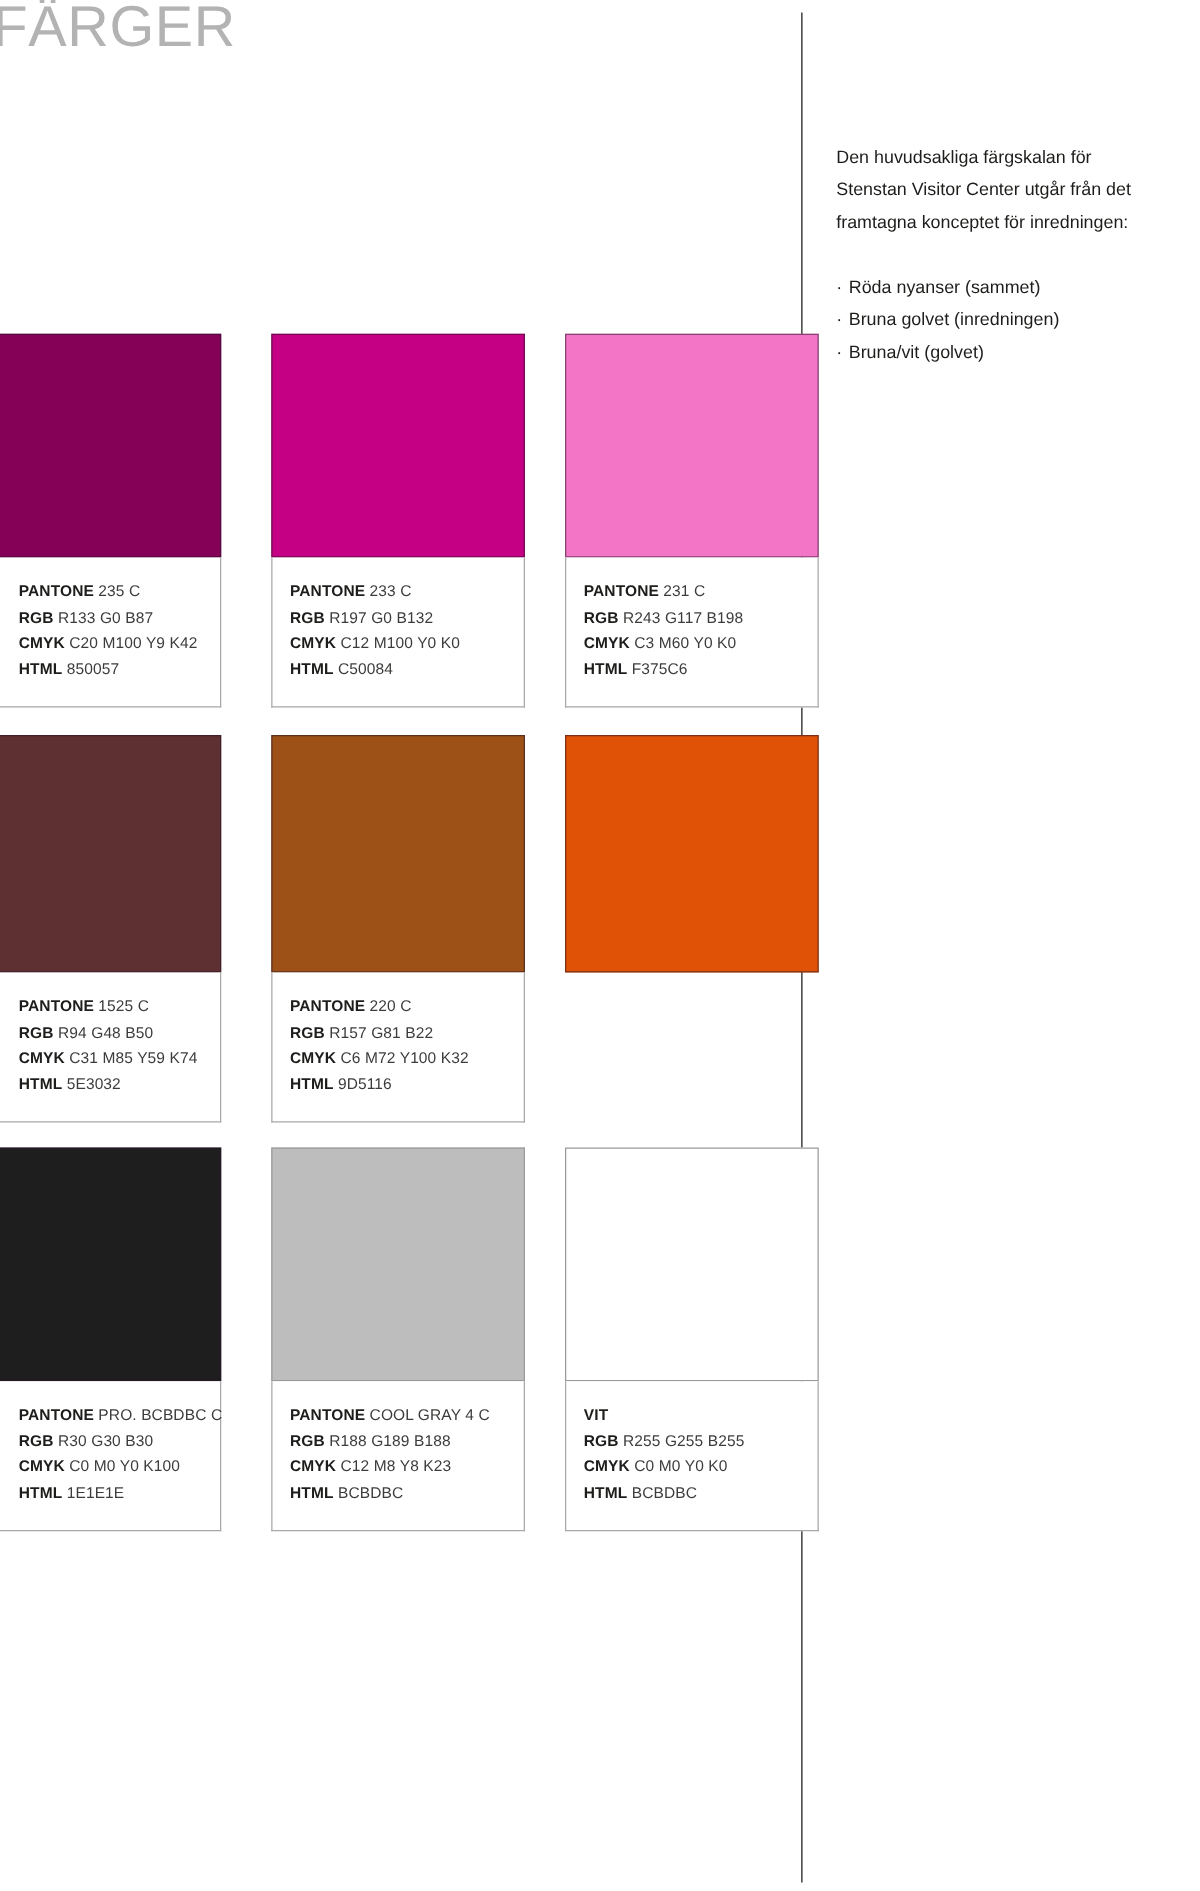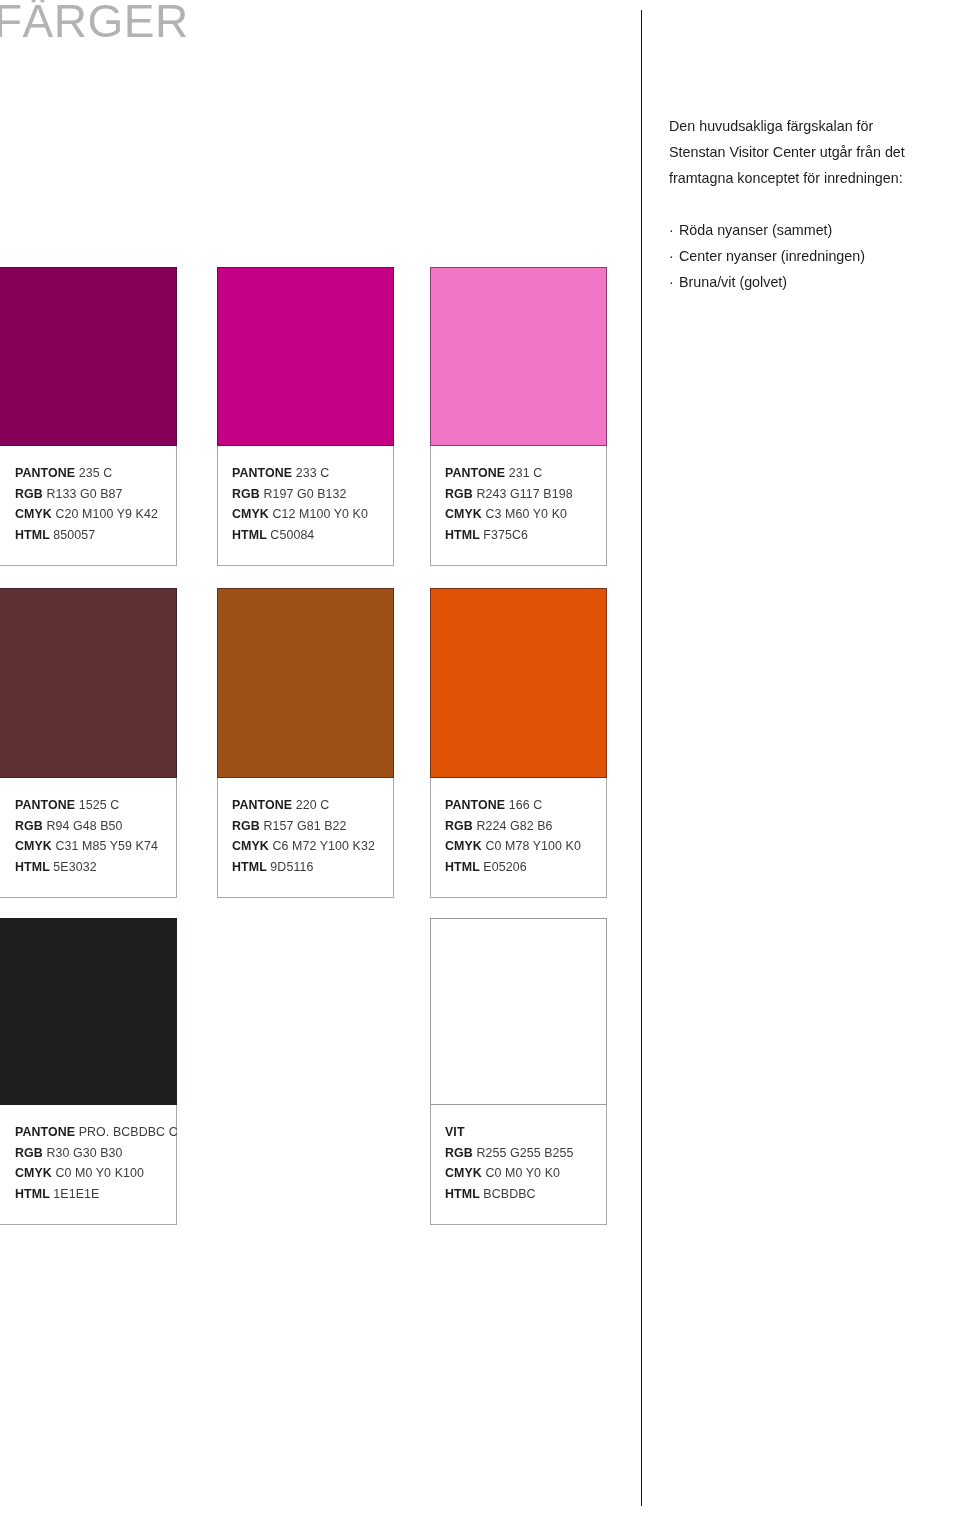--- a/index.html
+++ b/index.html
@@ -78,26 +78,26 @@
   .grid {
     position: absolute;
     left: 0;
     top: 0;
     width: 641px;
     height: 1513px;
   }
 
   .card {
     position: absolute;
-    width: 177px;
+    width: 203px;
   }
 
   .card.col0 { left: -10px; width: 187px; }
   .card.col1 { left: 217px; }
-  .card.col2 { left: 430px; }
+  .card.col2 { left: 452px; }
 
   .row0 { top: 267px; }
   .row1 { top: 588px; }
   .row2 { top: 918px; }
 
   .swatch {
     width: 100%;
     height: 179px;
     border: 1px solid rgba(40, 20, 40, 0.55);
   }
@@ -142,21 +142,21 @@
 <h1 class="page-title">FÄRGER</h1>
 
 <div class="divider"></div>
 
 <div class="intro">
   <p>Den huvudsakliga färgskalan för</p>
   <p>Stenstan Visitor Center utgår från det</p>
   <p>framtagna konceptet för inredningen:</p>
   <ul class="intro-list">
     <li><span class="bullet">·</span><span>Röda nyanser (sammet)</span></li>
-    <li><span class="bullet">·</span><span>Center nyanser (inredningen)</span></li>
+    <li><span class="bullet">·</span><span>Bruna golvet (inredningen)</span></li>
     <li><span class="bullet">·</span><span>Bruna/vit (golvet)</span></li>
   </ul>
 </div>
 
 <div class="grid" id="grid">
     <div class="card col0 row0">
       <div class="swatch" style="background: rgb(133, 0, 87);"></div>
       <div class="label">
         <div class="label-line"><span class="k">PANTONE</span> <span>235 C</span></div>
         <div class="label-line"><span class="k">RGB</span> <span>R133 G0 B87</span></div>
@@ -195,36 +195,39 @@
       <div class="swatch" style="background: rgb(157, 81, 22);"></div>
       <div class="label">
         <div class="label-line"><span class="k">PANTONE</span> <span>220 C</span></div>
         <div class="label-line"><span class="k">RGB</span> <span>R157 G81 B22</span></div>
         <div class="label-line"><span class="k">CMYK</span> <span>C6 M72 Y100 K32</span></div>
         <div class="label-line"><span class="k">HTML</span> <span>9D5116</span></div>
       </div>
     </div>
     <div class="card col2 row1">
       <div class="swatch" style="background: rgb(224, 82, 6);"></div>
-      <div class="label">
-        <div class="label-line"><span class="k">PANTONE</span> <span>166 C</span></div>
-        <div class="label-line"><span class="k">RGB</span> <span>R224 G82 B6</span></div>
-        <div class="label-line"><span class="k">CMYK</span> <span>C0 M78 Y100 K0</span></div>
-        <div class="label-line"><span class="k">HTML</span> <span>E05206</span></div>
-      </div>
     </div>
     <div class="card col0 row2">
       <div class="swatch" style="background: rgb(30, 30, 30);"></div>
       <div class="label">
         <div class="label-line"><span class="k">PANTONE</span> <span>PRO. BCBDBC C</span></div>
         <div class="label-line"><span class="k">RGB</span> <span>R30 G30 B30</span></div>
         <div class="label-line"><span class="k">CMYK</span> <span>C0 M0 Y0 K100</span></div>
         <div class="label-line"><span class="k">HTML</span> <span>1E1E1E</span></div>
       </div>
     </div>
+    <div class="card col1 row2">
+      <div class="swatch light-border" style="background: rgb(188, 189, 188);"></div>
+      <div class="label">
+        <div class="label-line"><span class="k">PANTONE</span> <span>COOL GRAY 4 C</span></div>
+        <div class="label-line"><span class="k">RGB</span> <span>R188 G189 B188</span></div>
+        <div class="label-line"><span class="k">CMYK</span> <span>C12 M8 Y8 K23</span></div>
+        <div class="label-line"><span class="k">HTML</span> <span>BCBDBC</span></div>
+      </div>
+    </div>
     <div class="card col2 row2">
       <div class="swatch light-border" style="background: rgb(255, 255, 255);"></div>
       <div class="label">
         <div class="label-line"><span class="k">VIT</span></div>
         <div class="label-line"><span class="k">RGB</span> <span>R255 G255 B255</span></div>
         <div class="label-line"><span class="k">CMYK</span> <span>C0 M0 Y0 K0</span></div>
         <div class="label-line"><span class="k">HTML</span> <span>BCBDBC</span></div>
       </div>
     </div>
   </div>

